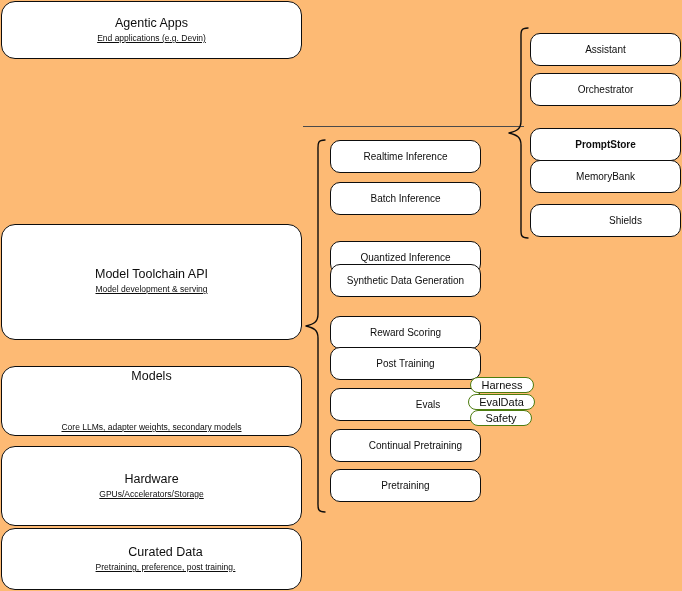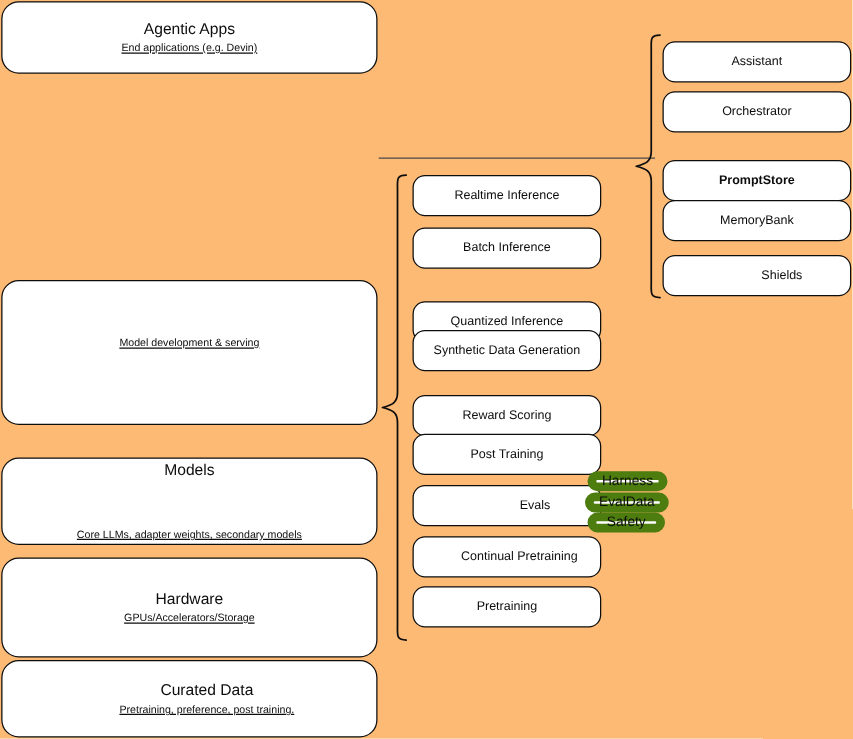--- a/index.html
+++ b/index.html
@@ -76,21 +76,21 @@
     white-space: nowrap;
   }
   .mid-box { left: 330px; width: 151px; }
   .right-box { left: 530px; width: 151px; }
 
   
   .pill {
     position: absolute;
     box-sizing: border-box;
     background: #ffffff;
-    border: 7px solid #4d7c0f;
+    border: 1px solid #4d7c0f;
     border-radius: 9px;
     display: flex;
     align-items: center;
     justify-content: center;
     z-index: 5;
   }
   .pill .label {
     font-size: 11px;
     color: #0d0d0d;
     line-height: 13px;
@@ -123,20 +123,21 @@
 <div id="canvas">
 
   <div class="box stack-box" style="top:1px; height:58px;">
     <div class="title">Agentic Apps</div>
     <div class="subtitle">End applications (e.g. Devin)</div>
   </div>
 
 
   <div class="box stack-box tall" style="top:224px; height:116px;">
     <div class="inner" style="top:42px;">
+      <div class="title">Model Toolchain API</div>
       <div class="subtitle">Model development &amp; serving</div>
     </div>
   </div>
 
   <div class="box stack-box" style="top:366px; height:70px;gap:36px;">
     <div class="title">Models</div>
     <div class="subtitle">Core LLMs, adapter weights, secondary models</div>
   </div>
 
   <div class="box stack-box" style="top:446px; height:80px;">

